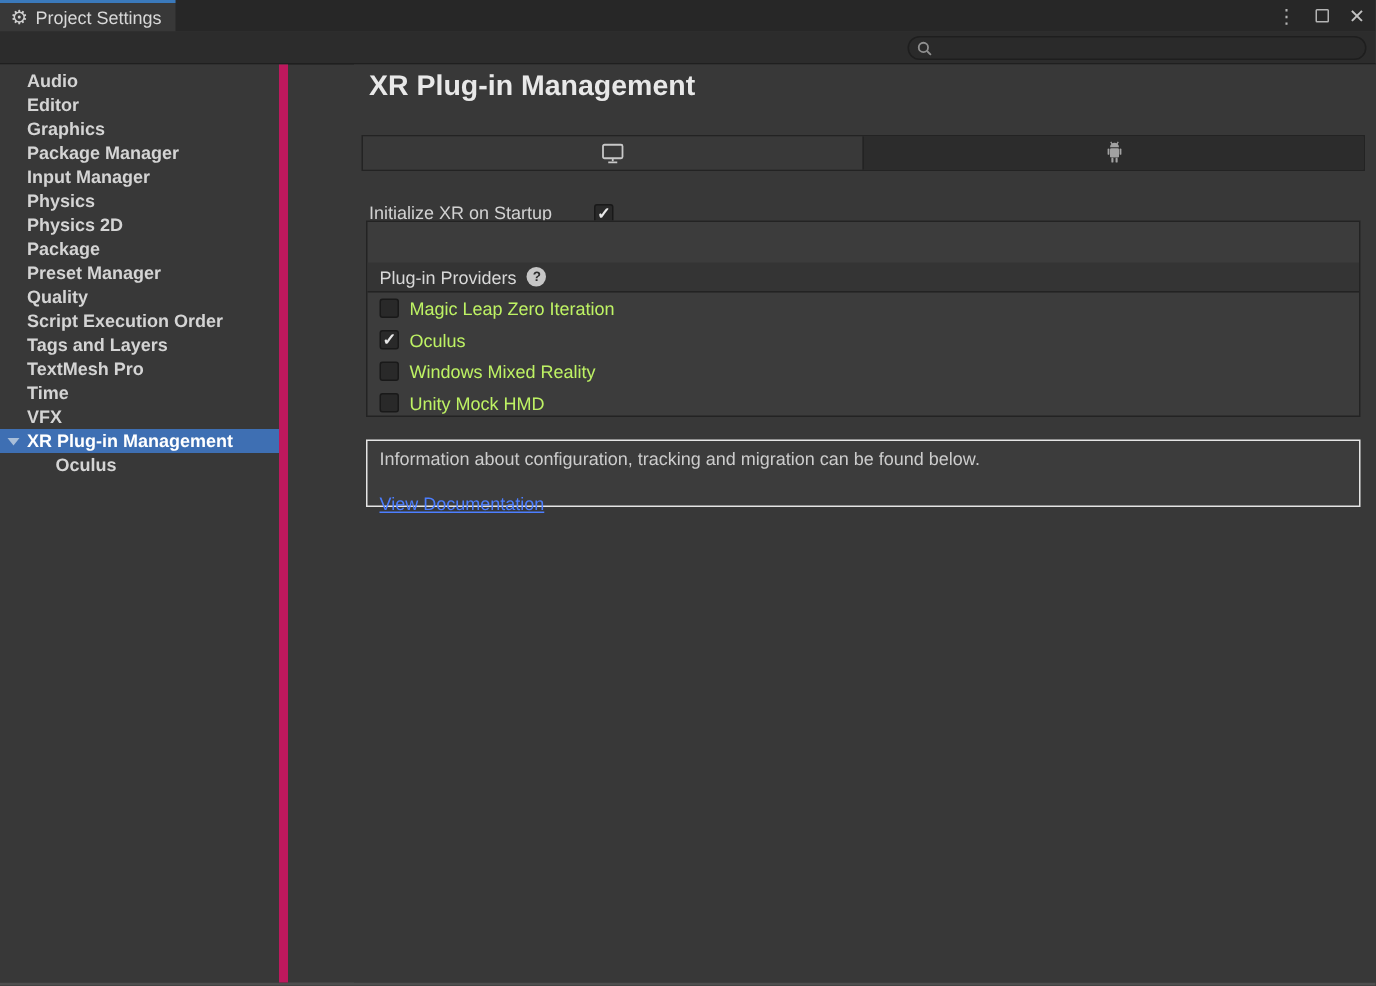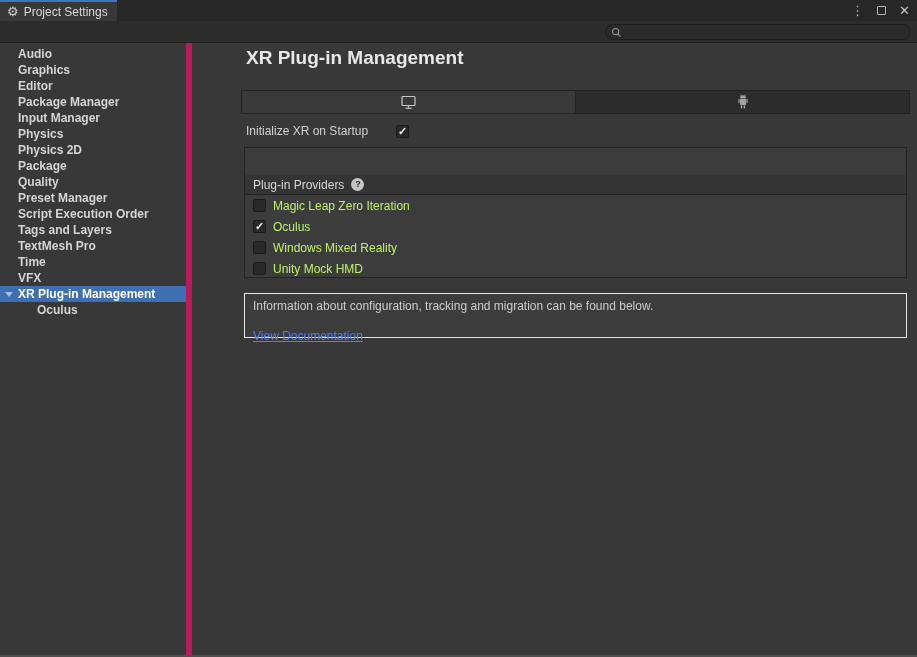--- a/index.html
+++ b/index.html
@@ -88,21 +88,21 @@
     display: flex; border: 1px solid #232323;
   }
   .ptab {
     flex: 1; display: flex; align-items: center; justify-content: center;
     background: #2c2c2c; cursor: default;
   }
   .ptab + .ptab { border-left: 1px solid #232323; }
   .ptab.active { background: #393939; }
 
   .init-row {
-    position: absolute; left: 10px; top: 80px; height: 16px;
+    position: absolute; left: 10px; top: 91px; height: 16px;
     display: flex; align-items: center;
   }
   .init-label { display: inline-block; width: 150px; color: #d2d2d2; }
 
   .checkbox {
     width: 13px; height: 13px; border-radius: 2px;
     background: #292929; border: 1px solid #191919;
     position: relative; cursor: default; flex: none;
   }
   .checkbox.checked::after {
@@ -166,29 +166,29 @@
     <svg class="icon-svg" width="11" height="11" viewBox="0 0 11 11">
       <circle cx="4.6" cy="4.6" r="3.1" fill="none" stroke="#909090" stroke-width="1.2"></circle>
       <line x1="7" y1="7" x2="9.6" y2="9.6" stroke="#909090" stroke-width="1.2"></line>
     </svg>
     <input type="text" placeholder="" style="">
   </div>
 </div>
 
 <div class="sidebar">
   <div class="side-item">Audio</div>
+  <div class="side-item">Editor</div>
   <div class="side-item">Graphics</div>
-  <div class="side-item">Editor</div>
   <div class="side-item">Package Manager</div>
   <div class="side-item">Input Manager</div>
   <div class="side-item">Physics</div>
   <div class="side-item">Physics 2D</div>
   <div class="side-item">Package</div>
+  <div class="side-item">Preset Manager</div>
   <div class="side-item">Quality</div>
-  <div class="side-item">Preset Manager</div>
   <div class="side-item">Script Execution Order</div>
   <div class="side-item">Tags and Layers</div>
   <div class="side-item">TextMesh Pro</div>
   <div class="side-item">Time</div>
   <div class="side-item">VFX</div>
   <div class="side-item selected">
     <span class="tri"></span>
     <span>XR Plug-in Management</span>
   </div>
   <div class="side-item child">Oculus</div>

